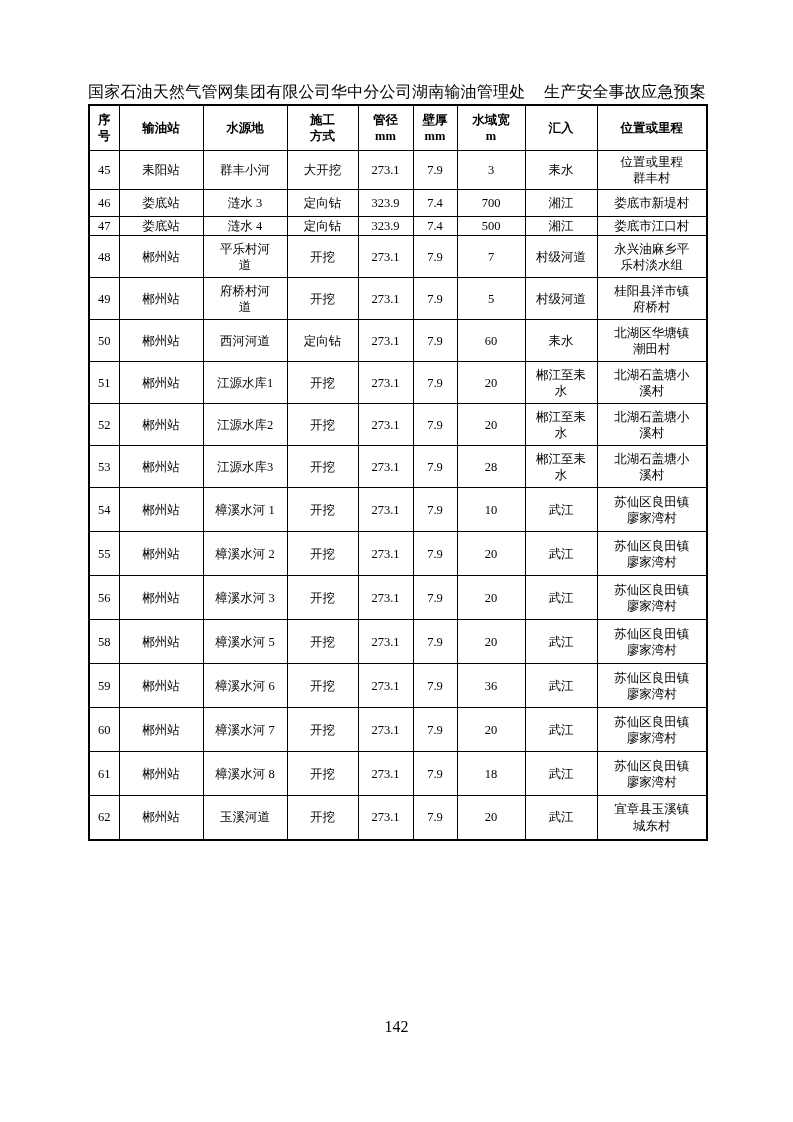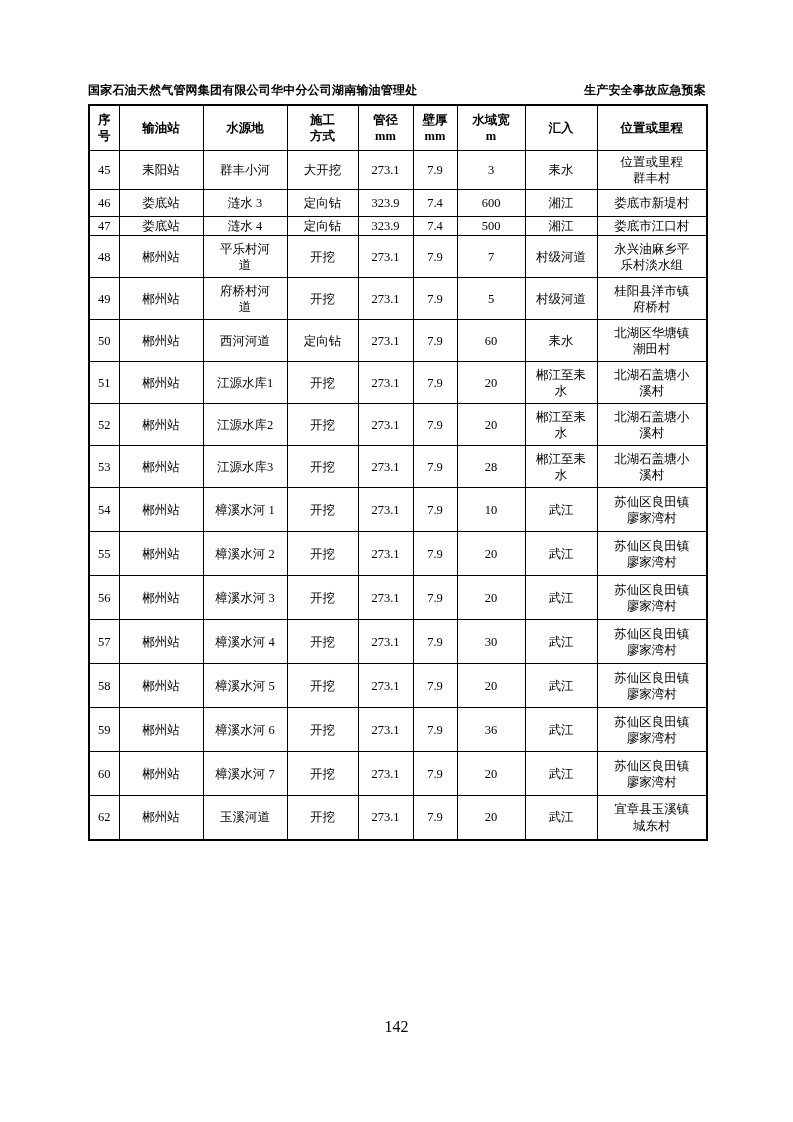--- a/index.html
+++ b/index.html
@@ -17,23 +17,22 @@
     overflow: hidden;
   }
   .doc-header {
     position: absolute;
     left: 88px;
     width: 618px;
     top: 82px;
     display: flex;
     justify-content: space-between;
     align-items: baseline;
-    font-size: 12px;
+    font-size: 16px;
     letter-spacing: 0.2px;
-    font-weight: bold;
   }
   table.main-table {
     position: absolute;
     left: 88px;
     top: 104px;
     width: 618px;
     border-collapse: collapse;
     table-layout: fixed;
     border: 2px solid #000;
   }
@@ -114,21 +113,21 @@
           <td>位置或里程
 群丰村</td>
         </tr>
         <tr style="height: 27px;">
           <td>46</td>
           <td>娄底站</td>
           <td>涟水 3</td>
           <td>定向钻</td>
           <td>323.9</td>
           <td>7.4</td>
-          <td>600</td>
+          <td>700</td>
           <td>湘江</td>
           <td>娄底市新堤村</td>
         </tr>
         <tr style="height: 14px;">
           <td>47</td>
           <td>娄底站</td>
           <td>涟水 4</td>
           <td>定向钻</td>
           <td>323.9</td>
           <td>7.4</td>
@@ -243,32 +242,20 @@
           <td>樟溪水河 3</td>
           <td>开挖</td>
           <td>273.1</td>
           <td>7.9</td>
           <td>20</td>
           <td>武江</td>
           <td>苏仙区良田镇
 廖家湾村</td>
         </tr>
         <tr style="height: 44px;">
-          <td>57</td>
-          <td>郴州站</td>
-          <td>樟溪水河 4</td>
-          <td>开挖</td>
-          <td>273.1</td>
-          <td>7.9</td>
-          <td>30</td>
-          <td>武江</td>
-          <td>苏仙区良田镇
-廖家湾村</td>
-        </tr>
-        <tr style="height: 44px;">
           <td>58</td>
           <td>郴州站</td>
           <td>樟溪水河 5</td>
           <td>开挖</td>
           <td>273.1</td>
           <td>7.9</td>
           <td>20</td>
           <td>武江</td>
           <td>苏仙区良田镇
 廖家湾村</td>
@@ -286,20 +273,32 @@
 廖家湾村</td>
         </tr>
         <tr style="height: 44px;">
           <td>60</td>
           <td>郴州站</td>
           <td>樟溪水河 7</td>
           <td>开挖</td>
           <td>273.1</td>
           <td>7.9</td>
           <td>20</td>
+          <td>武江</td>
+          <td>苏仙区良田镇
+廖家湾村</td>
+        </tr>
+        <tr style="height: 44px;">
+          <td>61</td>
+          <td>郴州站</td>
+          <td>樟溪水河 8</td>
+          <td>开挖</td>
+          <td>273.1</td>
+          <td>7.9</td>
+          <td>18</td>
           <td>武江</td>
           <td>苏仙区良田镇
 廖家湾村</td>
         </tr>
         <tr style="height: 44px;">
           <td>62</td>
           <td>郴州站</td>
           <td>玉溪河道</td>
           <td>开挖</td>
           <td>273.1</td>

